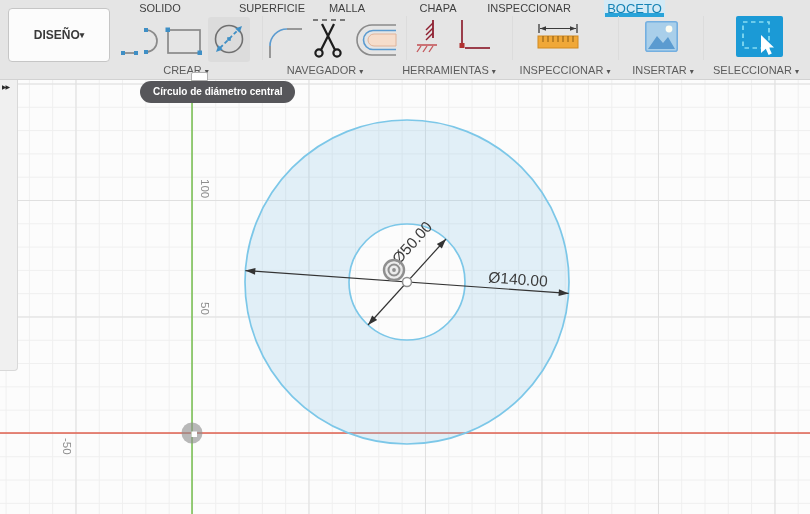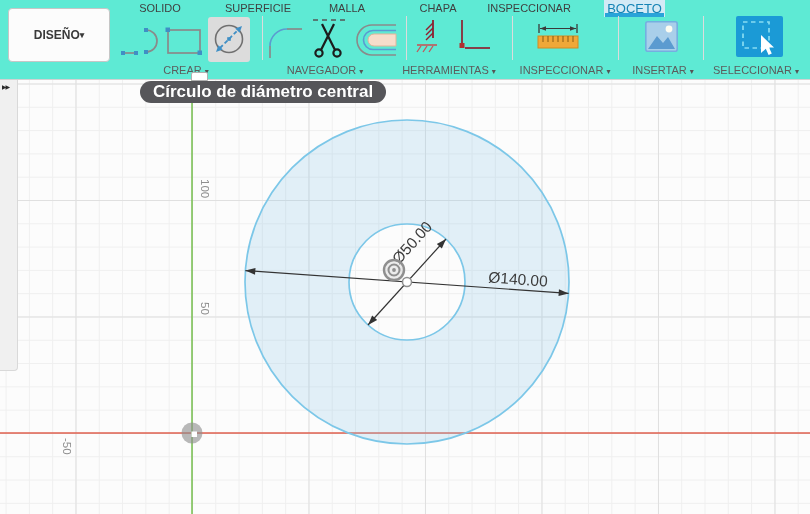--- a/index.html
+++ b/index.html
@@ -19,21 +19,21 @@
       linear-gradient(to bottom, #efefef 1px, transparent 1px);
     background-size:116.5px 100%, 100% 116.5px, 23.3px 100%, 100% 23.3px;
     background-position:75.5px 0, 0 3.5px, 5.6px 0, 0 3.5px;
   }
   #sketch-svg { position:absolute; left:0; top:0; width:810px; height:514px; }
   .dim-text { font-family:"Liberation Sans", sans-serif; font-size:15.5px; fill:#3c3c3c; }
   .axis-label { font-family:"Liberation Sans", sans-serif; font-size:11.5px; fill:#8e8e8e; }
   
   #toolbar {
     position:absolute; left:0; top:0; width:810px; height:80px;
-    background:#5eead4; border-bottom:1px solid #d2d2d2; z-index:10;
+    background:#e5e5e5; border-bottom:1px solid #d2d2d2; z-index:10;
   }
   .tab {
     position:absolute; top:2px; transform:translateX(-50%);
     font-size:11px; color:#3f3f3f; white-space:nowrap; cursor:default;
   }
   #tab-active-box { position:absolute; left:604px; top:0; width:61px; height:17px; background:#d3eaf6; }
   #tab-active-box .underline { position:absolute; left:1px; top:13px; width:59px; height:4px; background:#29a3d9; }
   #tab-active-box .tab-active-label {
     position:absolute; left:0; top:1px; width:61px; text-align:center;
     font-size:13px; color:#1583b5;
@@ -54,21 +54,21 @@
   }
   .group-label .caret { font-size:8px; color:#555; }
   
   #tooltip-callout {
     position:absolute; left:191px; top:72px; width:17px; height:9px;
     background:#fff; border:1px solid #b0b0b0; border-radius:2px 2px 0 0; z-index:11;
   }
   #tooltip {
     position:absolute; left:140px; top:81px; height:22px; line-height:22px;
     padding:0 13px; background:#56565a; border-radius:11px;
-    color:#ffffff; font-size:17px; font-weight:bold; white-space:nowrap; z-index:12;
+    color:#ffffff; font-size:10px; font-weight:bold; white-space:nowrap; z-index:12;
   }
   
   #sidebar {
     position:absolute; left:0; top:80px; width:18px; height:291px;
     background:#f0f0f0; border-right:1px solid #d9d9d9; border-bottom:1px solid #d9d9d9;
     border-radius:0 0 4px 0; z-index:9;
   }
   .side-label {
     position:absolute; left:15px; transform:rotate(90deg); transform-origin:0 0;
     font-size:10px; letter-spacing:0.6px; color:#4f4f4f; white-space:nowrap; cursor:default;
@@ -125,21 +125,21 @@
   </svg>
 
   <div id="sidebar"></div>
   <span id="sidebar-chevrons">▶▶</span>
   <span class="side-label" style="top:97px;">NAVEGADOR</span>
   <span class="side-label" style="top:221px;">COMENTARIOS</span>
 
   <div id="toolbar">
 
     <span class="tab" style="left:160px;">SOLIDO</span>
-    <span class="tab" style="left:258px;">SUPERFICIE</span>
+    <span class="tab" style="left:272px;">SUPERFICIE</span>
     <span class="tab" style="left:347px;">MALLA</span>
     <span class="tab" style="left:424px;padding-left:28px;">CHAPA</span>
     <span class="tab" style="left:529px;">INSPECCIONAR</span>
     <div id="tab-active-box">
       <span class="tab-active-label">BOCETO</span>
       <div class="underline"></div>
     </div>
 
     <div id="design-button">
       <span>DISEÑO</span>

